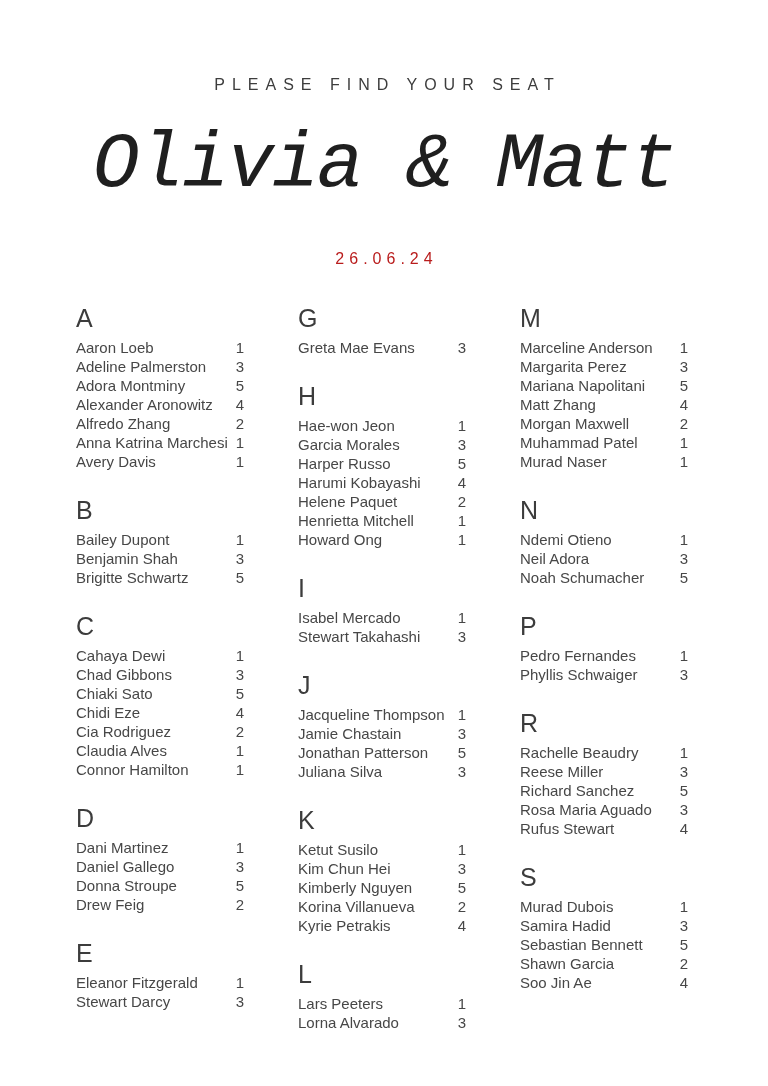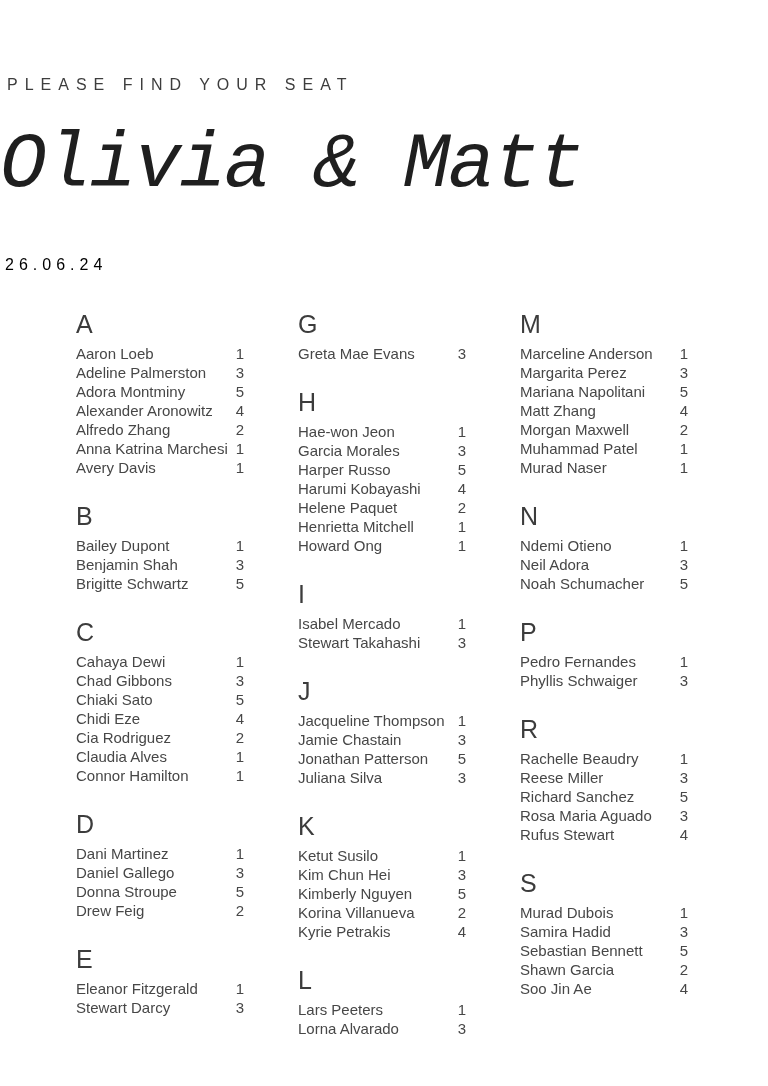--- a/index.html
+++ b/index.html
@@ -8,21 +8,21 @@
     width: 768px;
     height: 1086px;
     margin: 0 auto;
     font-family: "Liberation Sans", sans-serif;
     color: #474747;
     overflow: hidden;
   }
   .page { width: 768px; height: 1086px; background: #ffffff; }
 
   
-  header { padding-top: 76px; text-align: left; }
+  header { padding-top: 76px; text-align: center; }
   .subtitle {
     font-size: 16px;
     letter-spacing: 7px;
     text-indent: 7px;
     color: #3d3d3d;
     font-weight: 400;
   }
   .title {
     font-family: Liberation Mono, monospace;
     font-style: italic;
@@ -30,22 +30,22 @@
     line-height: 138px;
     height: 140px;
     color: #1f1f1f;
     letter-spacing: -2px;
     margin-top: 2px;
   }
   .date {
     font-size: 16px;
     letter-spacing: 5px;
     text-indent: 5px;
-    color: #000000;
-    margin-top: 20px;
+    color: #b91c1c;
+    margin-top: 14px;
   }
 
   
   .columns {
     display: flex;
     justify-content: space-between;
     padding: 0 80px 0 76px;
     margin-top: 38px;
   }
   .column { width: 168px; }

